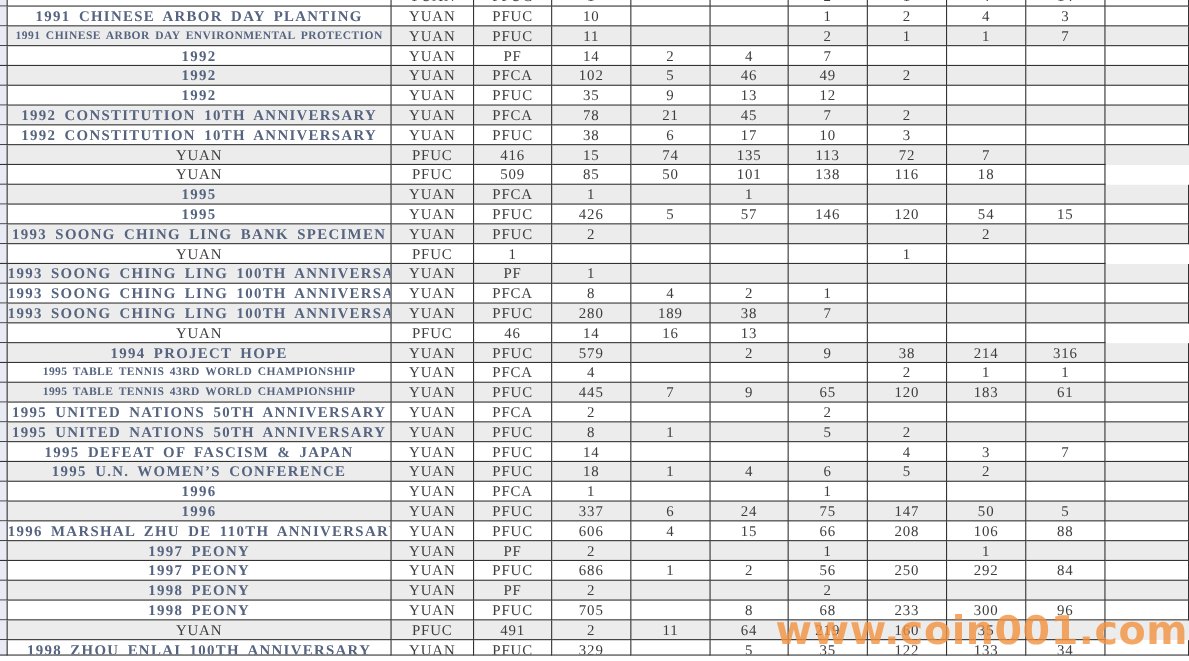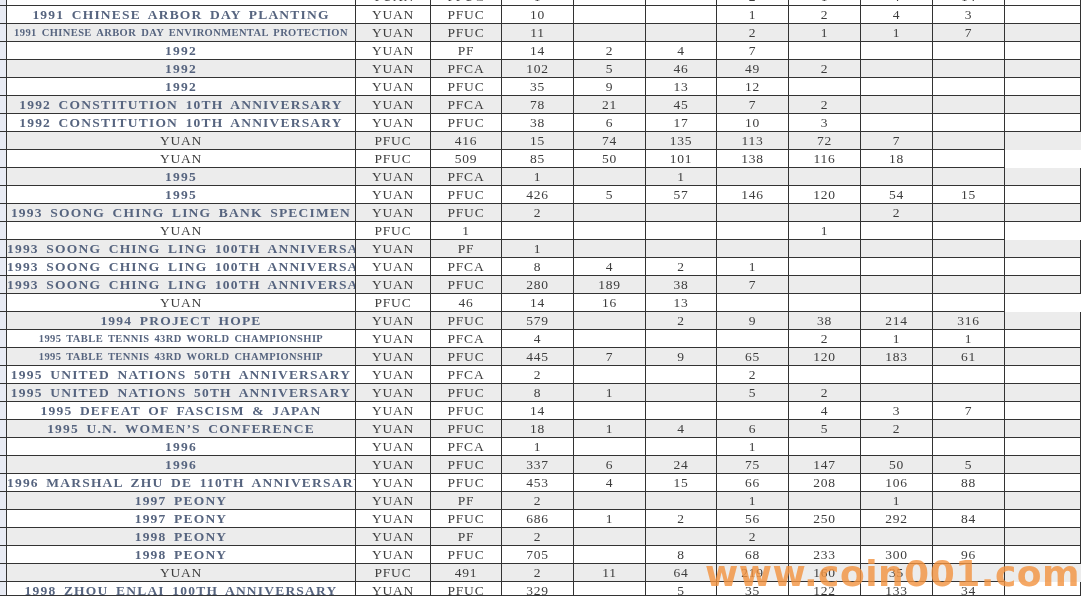--- a/index.html
+++ b/index.html
@@ -1085,21 +1085,21 @@
         <div class="cell c-desc">
           <span>1996 MARSHAL ZHU DE 110TH ANNIVERSARY</span>
         </div>
         <div class="cell c-data">
           <span>YUAN</span>
         </div>
         <div class="cell c-data">
           <span>PFUC</span>
         </div>
         <div class="cell c-data">
-          <span>453</span>
+          <span>606</span>
         </div>
         <div class="cell c-data">
           <span>4</span>
         </div>
         <div class="cell c-data">
           <span>15</span>
         </div>
         <div class="cell c-data">
           <span>66</span>
         </div>

